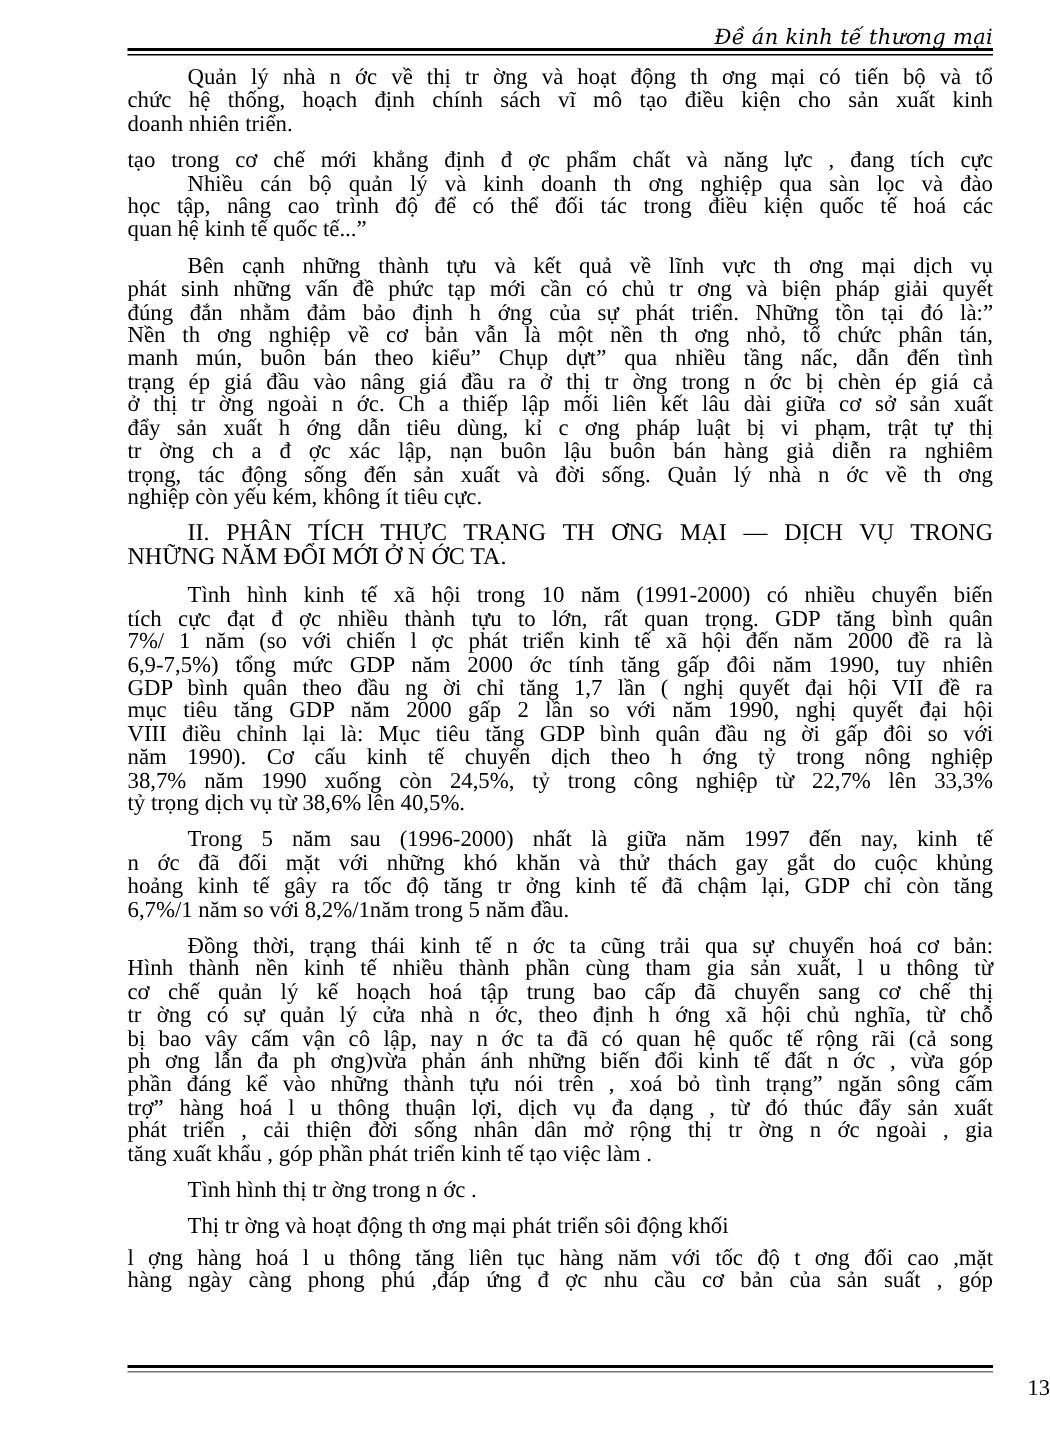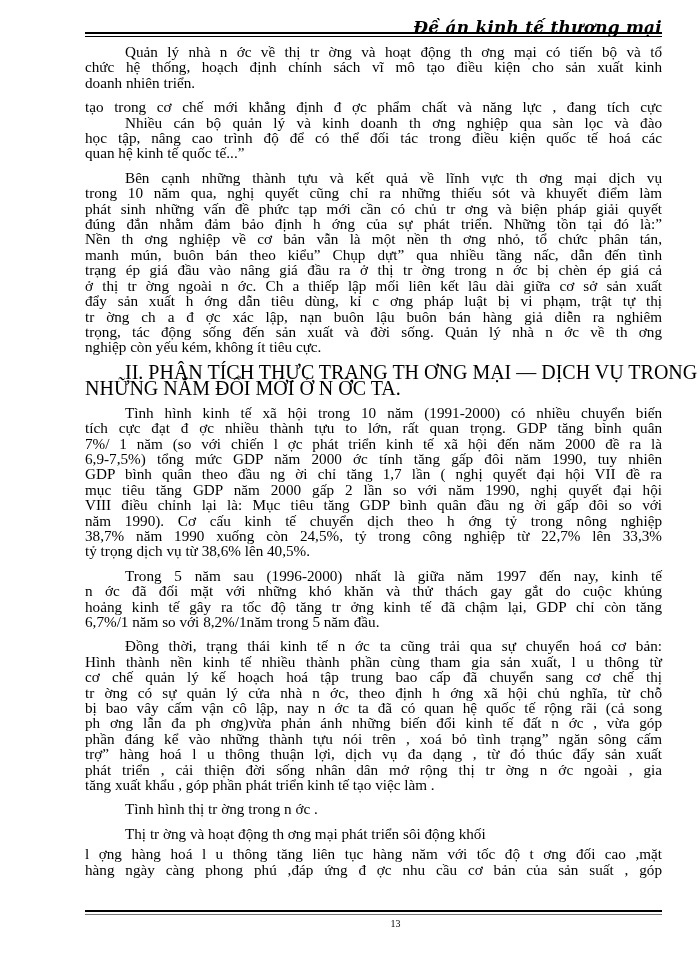--- a/index.html
+++ b/index.html
@@ -1,31 +1,31 @@
 <!DOCTYPE html>
 <html><head>
 <meta charset="utf-8">
 <style>
   html, body { margin: 0; padding: 0; background: #ffffff; }
   body { width: 700px; height: 960px; position: relative; overflow: hidden; font-family: "Liberation Serif", "DejaVu Serif", serif; color: #000; }
   .header { position: absolute; left: 85px; right: 38px; top: 0; height: 40px; }
-  .header-title { position: absolute; right: 0; top: 17px; font-family: "DejaVu Serif", serif; font-style: italic; font-weight: bold; font-size: 17px; letter-spacing: 0.2px; }
+  .header-title { position: absolute; right: 0; top: 17px; font-family: "DejaVu Serif", serif; font-style: italic; font-weight: normal; font-size: 14px; letter-spacing: 0.2px; }
   .header-rule { position: absolute; left: 0; right: 0; top: 32px; height: 0; border-top: 2px solid #000; }
   .header-rule2 { position: absolute; left: 0; right: 0; top: 36px; height: 0; border-top: 1px solid #000; }
   .content { position: absolute; left: 85px; width: 577px; top: 44px; font-size: 15.2px; line-height: 15.4px; }
   .para { margin: 0 0 9px 0; text-align: justify; text-indent: 40px; }
   .para.noindent { text-indent: 0; }
   .line { display: block; text-align: justify; text-align-last: justify; white-space: nowrap; }
   .line.last { text-align-last: left; }
-  .heading { margin: 0 0 9px 0; font-size: 20px; line-height: 16px; font-family: Liberation Serif, serif; }
+  .heading { margin: 0 0 9px 0; font-size: 16px; line-height: 16px; font-family: Liberation Serif, serif; }
   .heading .line:first-child { text-indent: 40px; }
   .short { margin: 0 0 9px 0; text-indent: 40px; }
   .footer-rule { position: absolute; left: 85px; right: 38px; top: 910px; border-top: 2px solid #000; }
   .footer-rule2 { position: absolute; left: 85px; right: 38px; top: 914px; border-top: 1px solid #777; }
-  .page-number { position: absolute; left: 0; right: 0; top: 918px; text-align: center; font-size: 10px; padding-left: 47px; margin-left: 44px; }
+  .page-number { position: absolute; left: 0; right: 0; top: 918px; text-align: right; font-size: 15px; padding-left: 47px; margin-left: 44px; }
 </style>
 </head>
 <body>
 
 <div class="header">
   <div class="header-title">Đề án kinh tế thương mại</div>
   <div class="header-rule"></div>
   <div class="header-rule2"></div>
 </div>
 
@@ -39,21 +39,20 @@
 
   <p class="para">
     <span class="line" style="text-indent:0">tạo trong cơ chế mới khẳng định đ ợc phẩm chất và năng lực , đang tích cực</span>
     <span class="line">Nhiều cán bộ quản lý và kinh doanh th ơng nghiệp qua sàn lọc và đào</span>
     <span class="line" style="text-indent:0">học tập, nâng cao trình độ để có thể đối tác trong điều kiện quốc tế hoá các</span>
     <span class="line last" style="text-indent:0">quan hệ kinh tế quốc tế...”</span>
   </p>
 
   <p class="para">
     <span class="line">Bên cạnh những thành tựu và kết quả về lĩnh vực th ơng mại dịch vụ</span>
-    <span class="line" style="text-indent:0">trong 10 năm qua, nghị quyết cũng chỉ ra những thiếu sót và khuyết điểm làm</span>
     <span class="line" style="text-indent:0">phát sinh những vấn đề phức tạp mới cần có chủ tr ơng và biện pháp giải quyết</span>
     <span class="line" style="text-indent:0">đúng đắn nhằm đảm bảo định h ớng của sự phát triển. Những tồn tại đó là:”</span>
     <span class="line" style="text-indent:0">Nền th ơng nghiệp về cơ bản vẫn là một nền th ơng nhỏ, tổ chức phân tán,</span>
     <span class="line" style="text-indent:0">manh mún, buôn bán theo kiểu” Chụp dựt” qua nhiều tầng nấc, dẫn đến tình</span>
     <span class="line" style="text-indent:0">trạng ép giá đầu vào nâng giá đầu ra ở thị tr ờng trong n ớc bị chèn ép giá cả</span>
     <span class="line" style="text-indent:0">ở thị tr ờng ngoài n ớc. Ch a thiếp lập mối liên kết lâu dài giữa cơ sở sản xuất</span>
     <span class="line" style="text-indent:0">đẩy sản xuất h ớng dẫn tiêu dùng, kỉ c ơng pháp luật bị vi phạm, trật tự thị</span>
     <span class="line" style="text-indent:0">tr ờng ch a đ ợc xác lập, nạn buôn lậu buôn bán hàng giả diễn ra nghiêm</span>
     <span class="line" style="text-indent:0">trọng, tác động sống đến sản xuất và đời sống. Quản lý nhà n ớc về th ơng</span>
     <span class="line last" style="text-indent:0">nghiệp còn yếu kém, không ít tiêu cực.</span>

